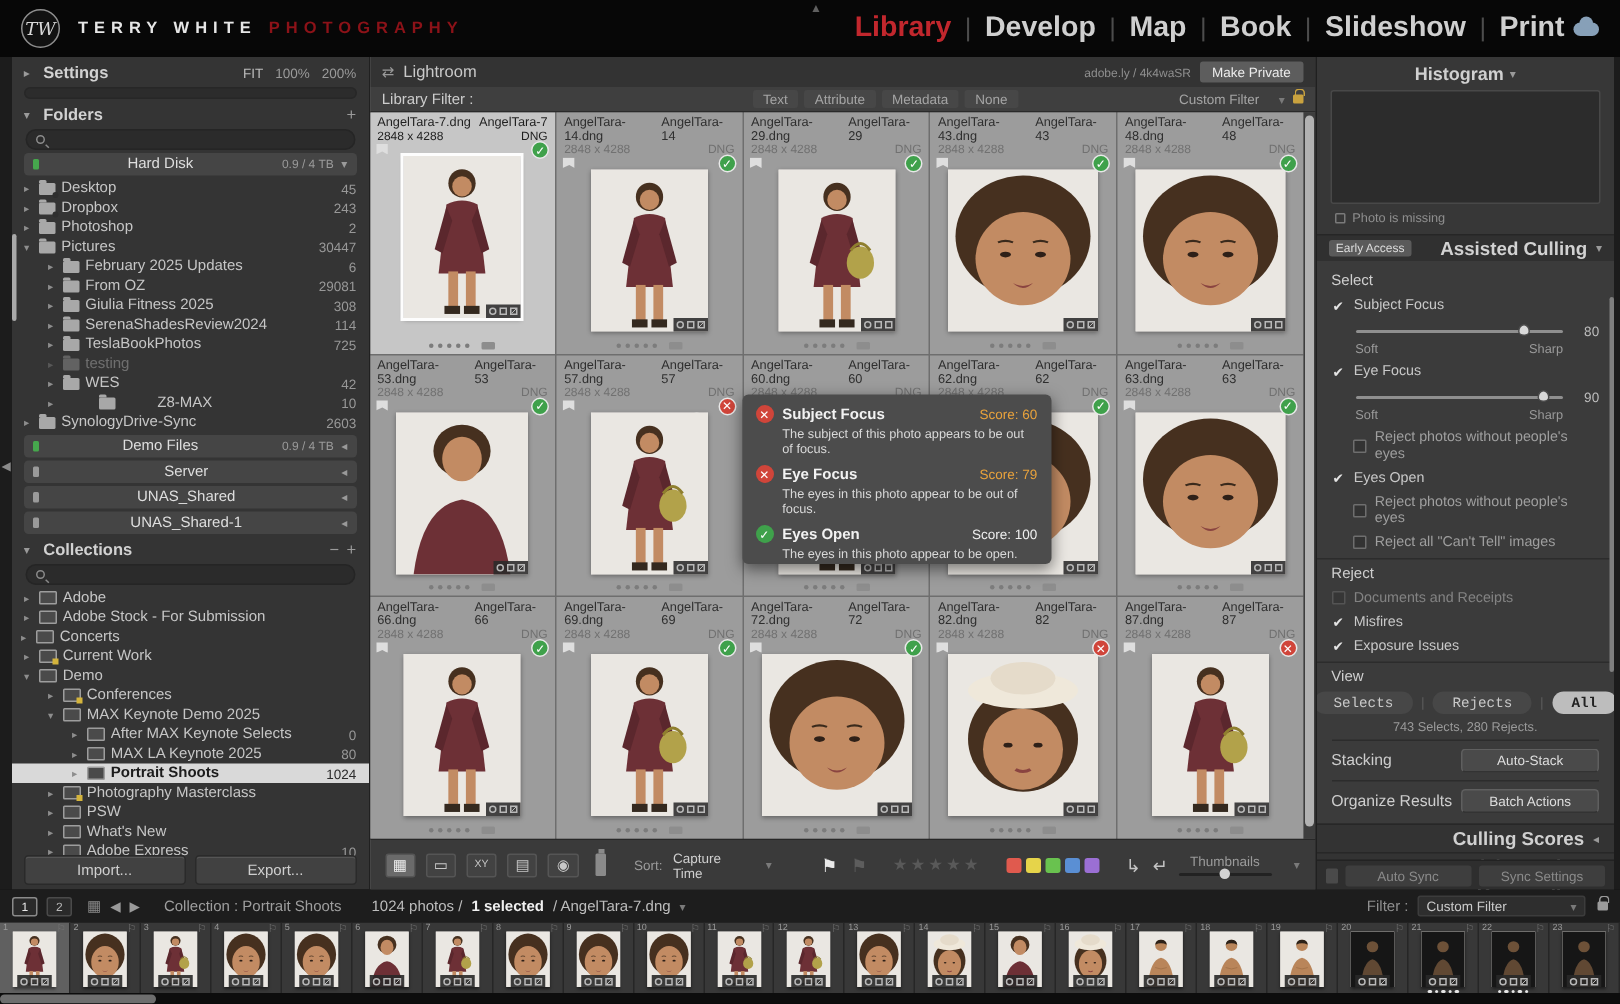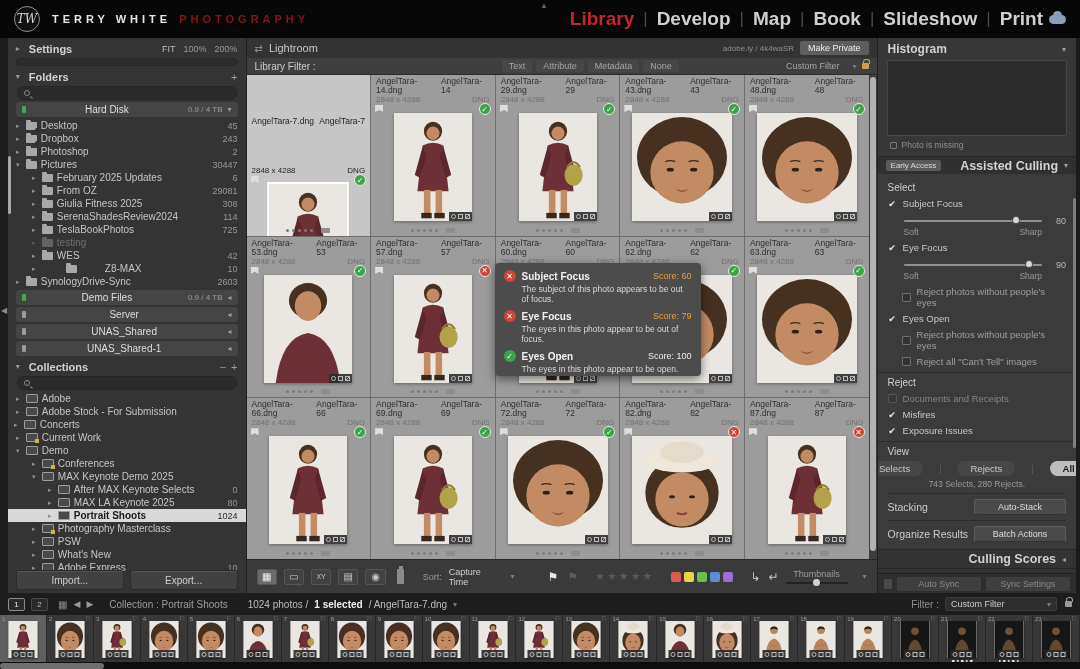--- a/index.html
+++ b/index.html
@@ -96,21 +96,21 @@
   .gridwrap{flex:1;position:relative;}
   .vscroll{position:absolute;right:0;top:0;bottom:0;width:8px;background:#3e3e3e;}
   .vthumb{position:absolute;left:1px;right:1px;top:2px;bottom:8px;background:#b2b2b2;border-radius:3px;}
   .grid{position:absolute;left:0;top:0;right:8px;bottom:0;display:grid;
     grid-template-columns:repeat(5,1fr);grid-template-rows:repeat(3,1fr);gap:1px;background:#6e6e6e;}
   .cell{background:#9c9c9c;position:relative;overflow:hidden;cursor:pointer;}
   .cell.selected{background:#c6c6c6;}
   .chdr{padding:2px 5px 0;}
   .chl{display:flex;justify-content:space-between;font-size:8.5px;color:#2e2e2e;line-height:9px;}
   .chl.dim{color:#717171;font-size:8px;}
-  .cell.selected .chl{color:#1f1f1f;margin-top:40px;}
+  .cell.selected .chl{color:#1f1f1f;}
   .cbody{position:relative;height:126px;}
   .flagph{position:absolute;left:4px;top:1px;width:8px;height:7px;background:#dedede;
     clip-path:polygon(0 0,100% 0,100% 100%,55% 72%,0 100%);}
   .badge{position:absolute;right:4px;top:-1px;width:12px;height:12px;border-radius:50%;
     display:flex;align-items:center;justify-content:center;font-size:8px;color:#fff;z-index:3;}
   .badge.pass{background:#3fa14b;border:1px solid #e8e8e8;}
   .badge.fail{background:#d0453a;border:1px solid #e8e8e8;}
   .badge.pass::before{content:"✓";}
   .badge.fail::before{content:"✕";}
   .selcirc{position:absolute;right:26px;top:9px;width:9px;height:9px;border:1px solid #f0f0f0;border-radius:50%;}
@@ -163,21 +163,21 @@
   .thumbslider{margin-left:auto;display:flex;flex-direction:column;align-items:center;gap:3px;}
   .ts-label{font-size:9px;color:#9b9b9b;}
   .ts-track{width:62px;height:2px;background:#222;position:relative;border-radius:1px;}
   .ts-thumb{position:absolute;left:45%;top:-3px;width:7px;height:7px;border-radius:50%;background:#d2d2d2;}
   .tb-caret{color:#7a7a7a;font-size:8px;margin-left:8px;}
 
   
   .right{width:204px;background:#373737;border-left:1px solid #202020;position:relative;
     color:#c3c3c3;font-size:10px;overflow:hidden;}
   .rp-scroll{position:absolute;right:0;top:160px;width:3px;height:250px;background:#7f7f7f;border-radius:2px;}
-  .histhead{display:flex;align-items:center;justify-content:space-between;gap:4px;height:18px;padding:0 10px;margin-top:2px;}
+  .histhead{display:flex;align-items:center;justify-content:center;gap:4px;height:18px;padding:0 10px;margin-top:2px;}
   .histtitle{font-size:12px;font-weight:bold;color:#d0d0d0;}
   .histbox{margin:2px 9px;height:76px;background:#2c2c2c;border:1px solid #484848;border-radius:2px;}
   .missing{display:flex;align-items:center;gap:5px;padding:2px 12px 6px;color:#8f8f8f;font-size:8.5px;}
   .mic{width:7px;height:7px;border:1px solid #7a7a7a;border-radius:1px;}
   .cullhead{display:flex;align-items:center;height:18px;padding:0 8px;background:#303030;
     border-top:1px solid #262626;}
   .ea-chip{background:#5a5a5a;border-radius:2px;color:#dcdcdc;font-size:8px;padding:1px 5px;}
   .cull-title{margin-left:auto;font-size:12.5px;font-weight:bold;color:#d2d2d2;}
   .cullhead .tri{color:#9a9a9a;font-size:8px;margin-left:6px;}
   .cullbody{padding:4px 10px 2px;background:#3b3b3b;}
@@ -188,21 +188,21 @@
   .chk{width:9px;height:9px;flex:none;display:flex;align-items:center;justify-content:center;}
   .chk.on::before{content:"✔";color:#e4e4e4;font-size:9px;}
   .chk.off{border:1px solid #6e6e6e;border-radius:1px;background:#333;}
   .sliderrow{display:flex;align-items:center;gap:8px;margin:7px 0 1px 16px;}
   .track{flex:1;height:2px;background:#8f8f8f;position:relative;border-radius:1px;}
   .sthumb{position:absolute;top:-4px;width:8px;height:8px;background:#d9d9d9;border:1px solid #4c4c4c;
     border-radius:50% 50% 50% 50%/60% 60% 40% 40%;}
   .slval{width:16px;text-align:right;color:#bdbdbd;font-size:9px;}
   .sllabels{display:flex;justify-content:space-between;margin:1px 24px 2px 16px;color:#9a9a9a;font-size:8.5px;}
   .divider{border-top:1px solid #2c2c2c;margin:5px -10px 2px;}
-  .viewrow{display:flex;align-items:center;justify-content:center;gap:16px;margin:4px 0 2px;}
+  .viewrow{display:flex;align-items:center;justify-content:center;gap:4px;margin:4px 0 2px;font-family:Liberation Mono, monospace;}
   .vpill{background:#474747;border-radius:8px;height:15px;padding:0 13px;display:flex;align-items:center;
     color:#c9c9c9;font-size:9.5px;cursor:pointer;}
   .vpill.active{background:#bdbdbd;color:#222;font-weight:bold;}
   .vsep{color:#5c5c5c;font-size:9px;}
   .viewcap{text-align:center;color:#9a9a9a;font-size:8.5px;margin:3px 0 4px;}
   .actrow{display:flex;align-items:center;justify-content:space-between;padding:5px 0;
     border-top:1px solid #2c2c2c;margin:0 0;}
   .actrow .al{color:#cdcdcd;font-size:10.5px;}
   .abtn{width:92px;height:16px;background:#4a4a4a;border:1px solid #5f5f5f;border-bottom-color:#333;
     border-radius:3px;color:#dedede;font-size:9px;display:flex;align-items:center;justify-content:center;cursor:pointer;}

